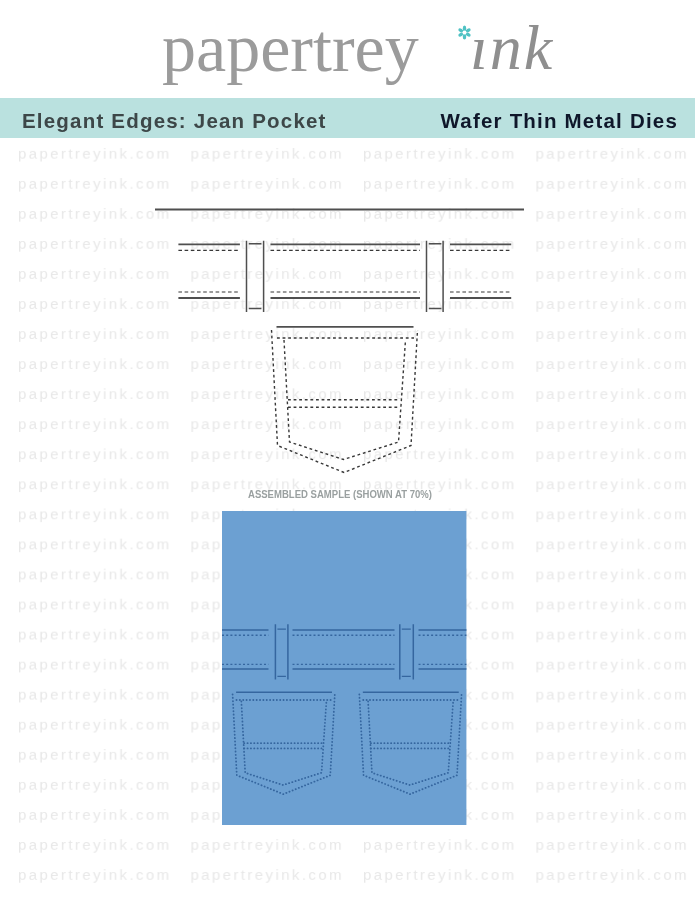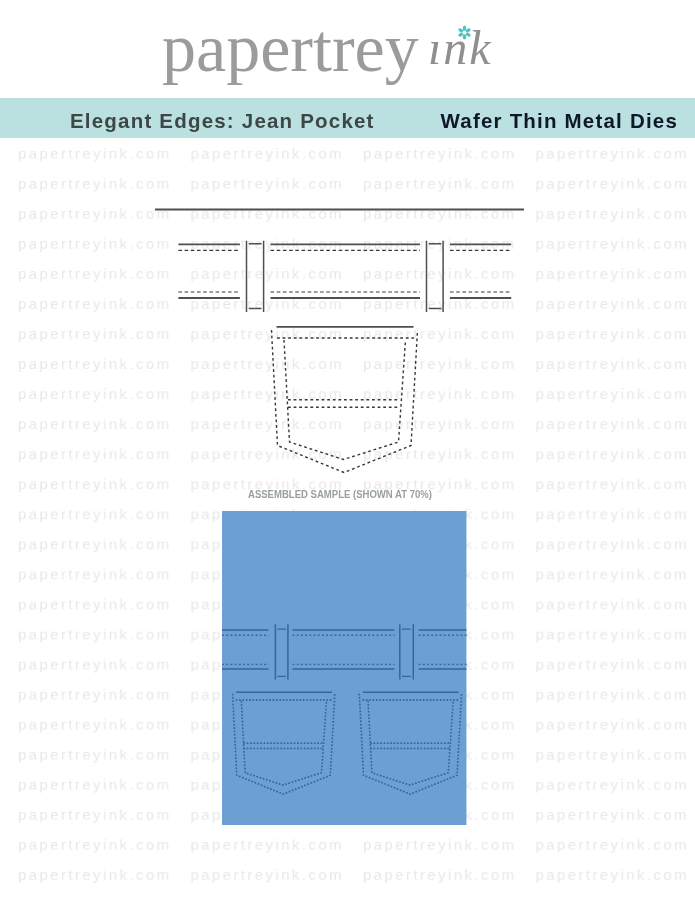--- a/index.html
+++ b/index.html
@@ -6,39 +6,39 @@
   body{width:695px;height:900px;position:relative;background:#ffffff;overflow:hidden;
        font-family:"Liberation Sans",sans-serif;}
   .abs{position:absolute;}
 </style>
 </head>
 <body>
 
 <div class="abs" style="left:162px;top:14px;width:290px;font-family:Liberation Serif, serif;
      font-size:68px;color:#9b9b9b;letter-spacing:0px;line-height:68px;">papertrey</div>
 
-<div class="abs" style="left:428px;top:16px;font-family:'Liberation Serif',serif;font-style:italic;
-     font-size:48px;color:#8f8f8f;letter-spacing:2px;line-height:64px;">ınk</div>
+<div class="abs" style="left:470px;top:16px;font-family:'Liberation Serif',serif;font-style:italic;
+     font-size:64px;color:#8f8f8f;letter-spacing:2px;line-height:64px;">ınk</div>
 
 <svg class="abs" style="left:457px;top:25px;" width="15" height="15" viewBox="0 0 16 16">
   <g fill="#4fc2c4">
     <ellipse cx="8.00" cy="3.60" rx="1.85" ry="3.0" transform="rotate(0 8.00 3.60)"></ellipse>
     <ellipse cx="11.81" cy="5.80" rx="1.85" ry="3.0" transform="rotate(60 11.81 5.80)"></ellipse>
     <ellipse cx="11.81" cy="10.20" rx="1.85" ry="3.0" transform="rotate(120 11.81 10.20)"></ellipse>
     <ellipse cx="8.00" cy="12.40" rx="1.85" ry="3.0" transform="rotate(180 8.00 12.40)"></ellipse>
     <ellipse cx="4.19" cy="10.20" rx="1.85" ry="3.0" transform="rotate(240 4.19 10.20)"></ellipse>
     <ellipse cx="4.19" cy="5.80" rx="1.85" ry="3.0" transform="rotate(300 4.19 5.80)"></ellipse>
   </g>
   <circle cx="8" cy="8" r="2.1" fill="#ffffff"></circle>
 </svg>
 
 <div class="abs" style="left:0;top:98px;width:695px;height:40px;background:#bae1df;"></div>
 
 <div class="abs" style="left:22px;top:109px;font-size:20.5px;font-weight:bold;color:#3d4748;
-     letter-spacing:1.2px;margin-left:48px;">Elegant Edges: Jean Pocket</div>
+     letter-spacing:1.2px;">Elegant Edges: Jean Pocket</div>
 
 <div class="abs" style="right:17px;top:109px;font-size:20.5px;font-weight:bold;color:#0f172a;
      letter-spacing:1.2px;">Wafer Thin Metal Dies</div>
 
 <svg class="abs" style="left:0;top:0;" width="695" height="900" viewBox="0 0 695 900">
   <defs>
     <pattern id="wm" x="18" y="147" width="172.5" height="30.05" patternUnits="userSpaceOnUse">
       <text x="0" y="12" font-family="Liberation Sans, sans-serif" font-size="15" letter-spacing="2.4" fill="#e8e8e8">papertreyink.com</text>
     </pattern>
   </defs>

